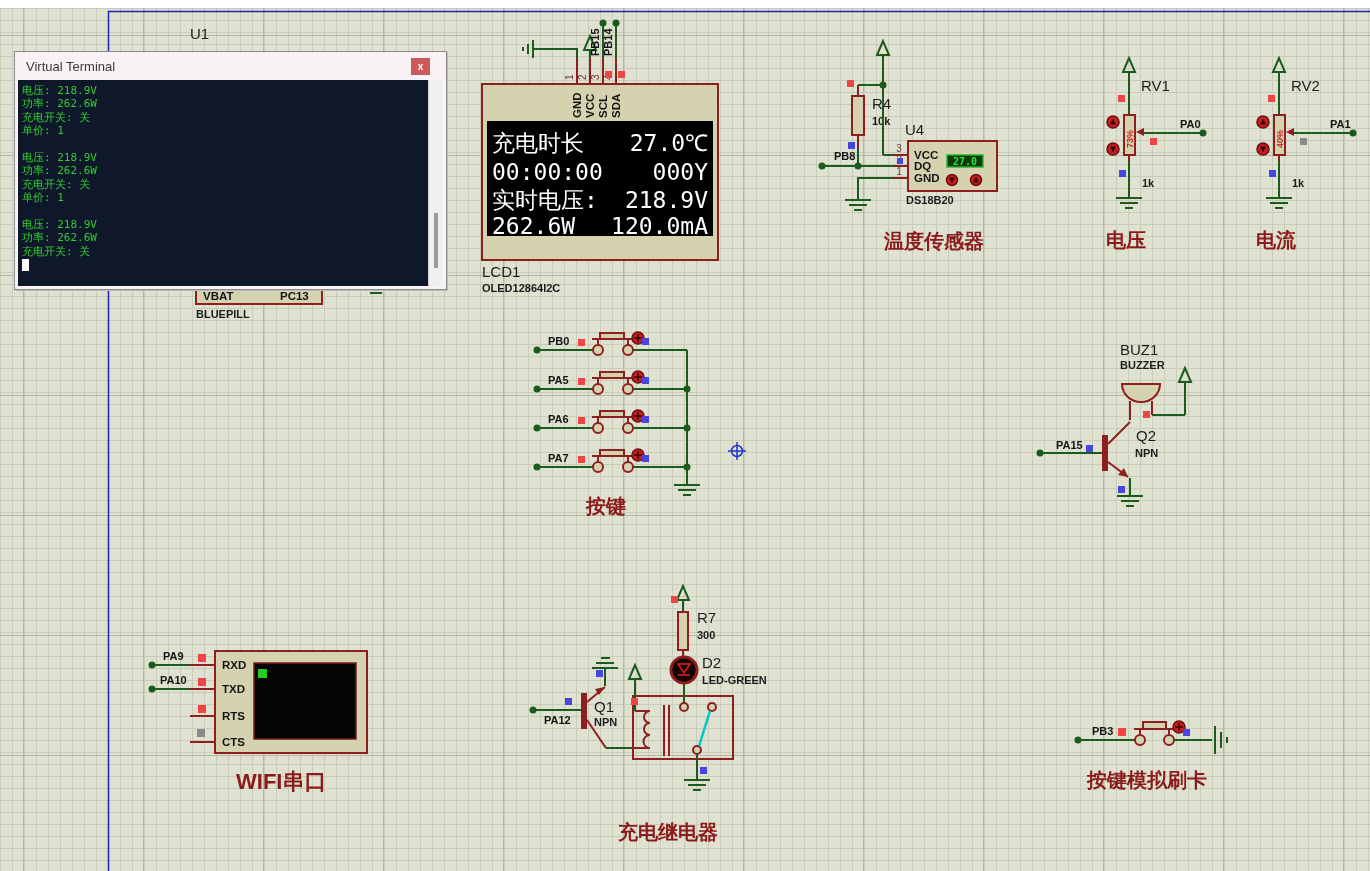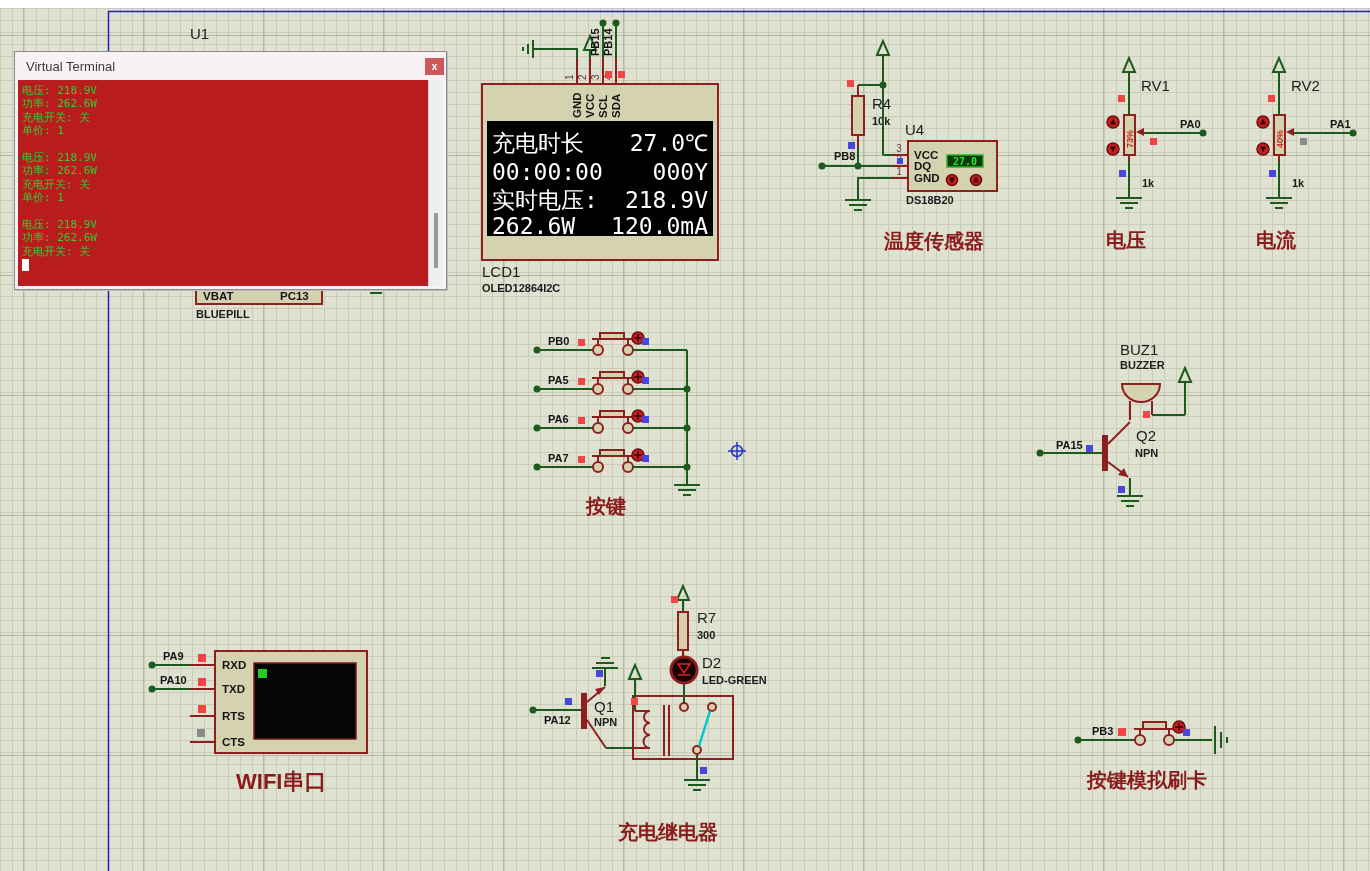--- a/index.html
+++ b/index.html
@@ -30,25 +30,25 @@
   .comp{fill:#d5d2b0;stroke:#8e1f1f;stroke-width:2;}
   .sq-r{fill:#ef4545;}
   .sq-b{fill:#4747e0;}
   .sq-g{fill:#8a8a8a;}
   .dot{fill:#1d5a1d;}
   .pwr{fill:none;stroke:#1d5a1d;stroke-width:2;}
   .btn{fill:#c41f1f;stroke:#6e0d0d;stroke-width:1.5;}
   .btn-glyph{stroke:#3a0505;stroke-width:1.5;}
   
   .vterm{position:absolute;background:#f8f2f6;border:1px solid #8a8a8a;box-shadow:1px 1px 0 #bbb;box-sizing:border-box;}
-  .vterm-title{height:28px;display:flex;align-items:center;justify-content:space-between;padding:0 2px 0 11px;}
+  .vterm-title{height:28px;display:flex;align-items:center;justify-content:space-between;padding:0 16px 0 11px;}
   .vterm-title span.cap{font-size:13px;color:#3a3a3a;}
   .vterm-close{width:19px;height:17px;background:#cd5a5a;color:#fff;font-size:10px;font-weight:bold;
     display:flex;align-items:center;justify-content:center;cursor:pointer;}
-  .vterm-body{position:absolute;left:3px;right:3px;top:28px;bottom:3px;background:#b91c1c;display:flex;}
+  .vterm-body{position:absolute;left:3px;right:3px;top:28px;bottom:3px;background:#0f172a;display:flex;}
   .vterm-text{flex:1;padding:3px 0 0 4px;font-family:"DejaVu Sans Mono",monospace;font-size:11px;color:#33cc33;}
   .vterm-line{height:13.4px;white-space:pre;}
   .vterm-cursor{width:7px;height:12px;background:#fff;margin-top:2px;}
   .vterm-scroll{width:14px;background:#efefef;border-left:1px solid #cfcfcf;position:relative;}
   .vterm-thumb{position:absolute;left:5px;width:4px;height:55px;top:133px;background:#9a9a9a;}
 </style>
 </head>
 <body>
 
 <div class="canvas">

